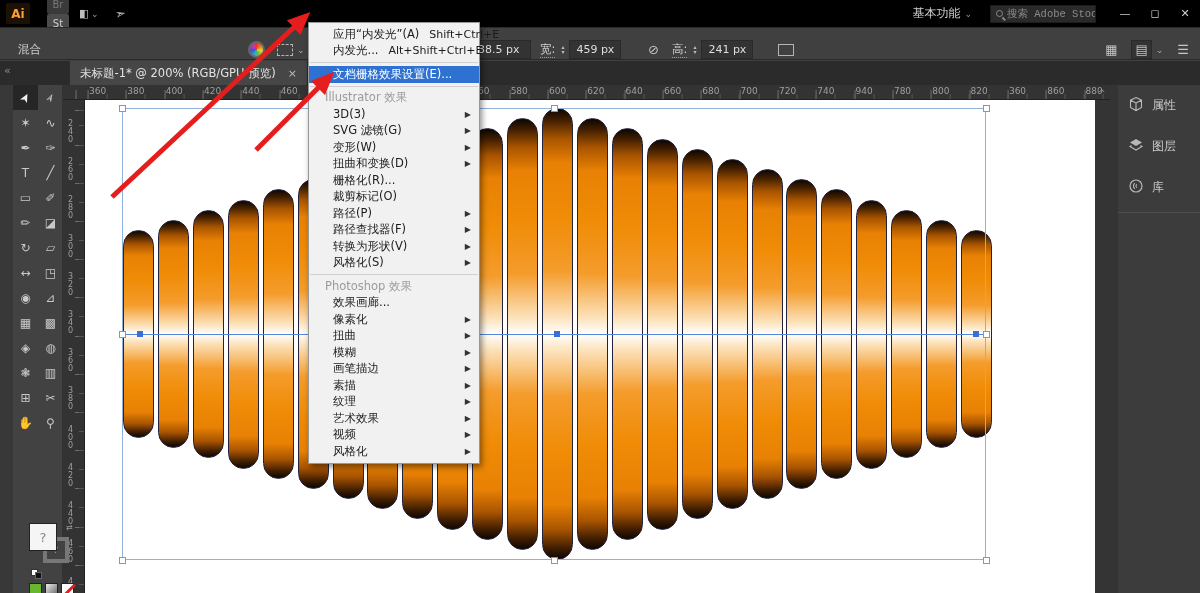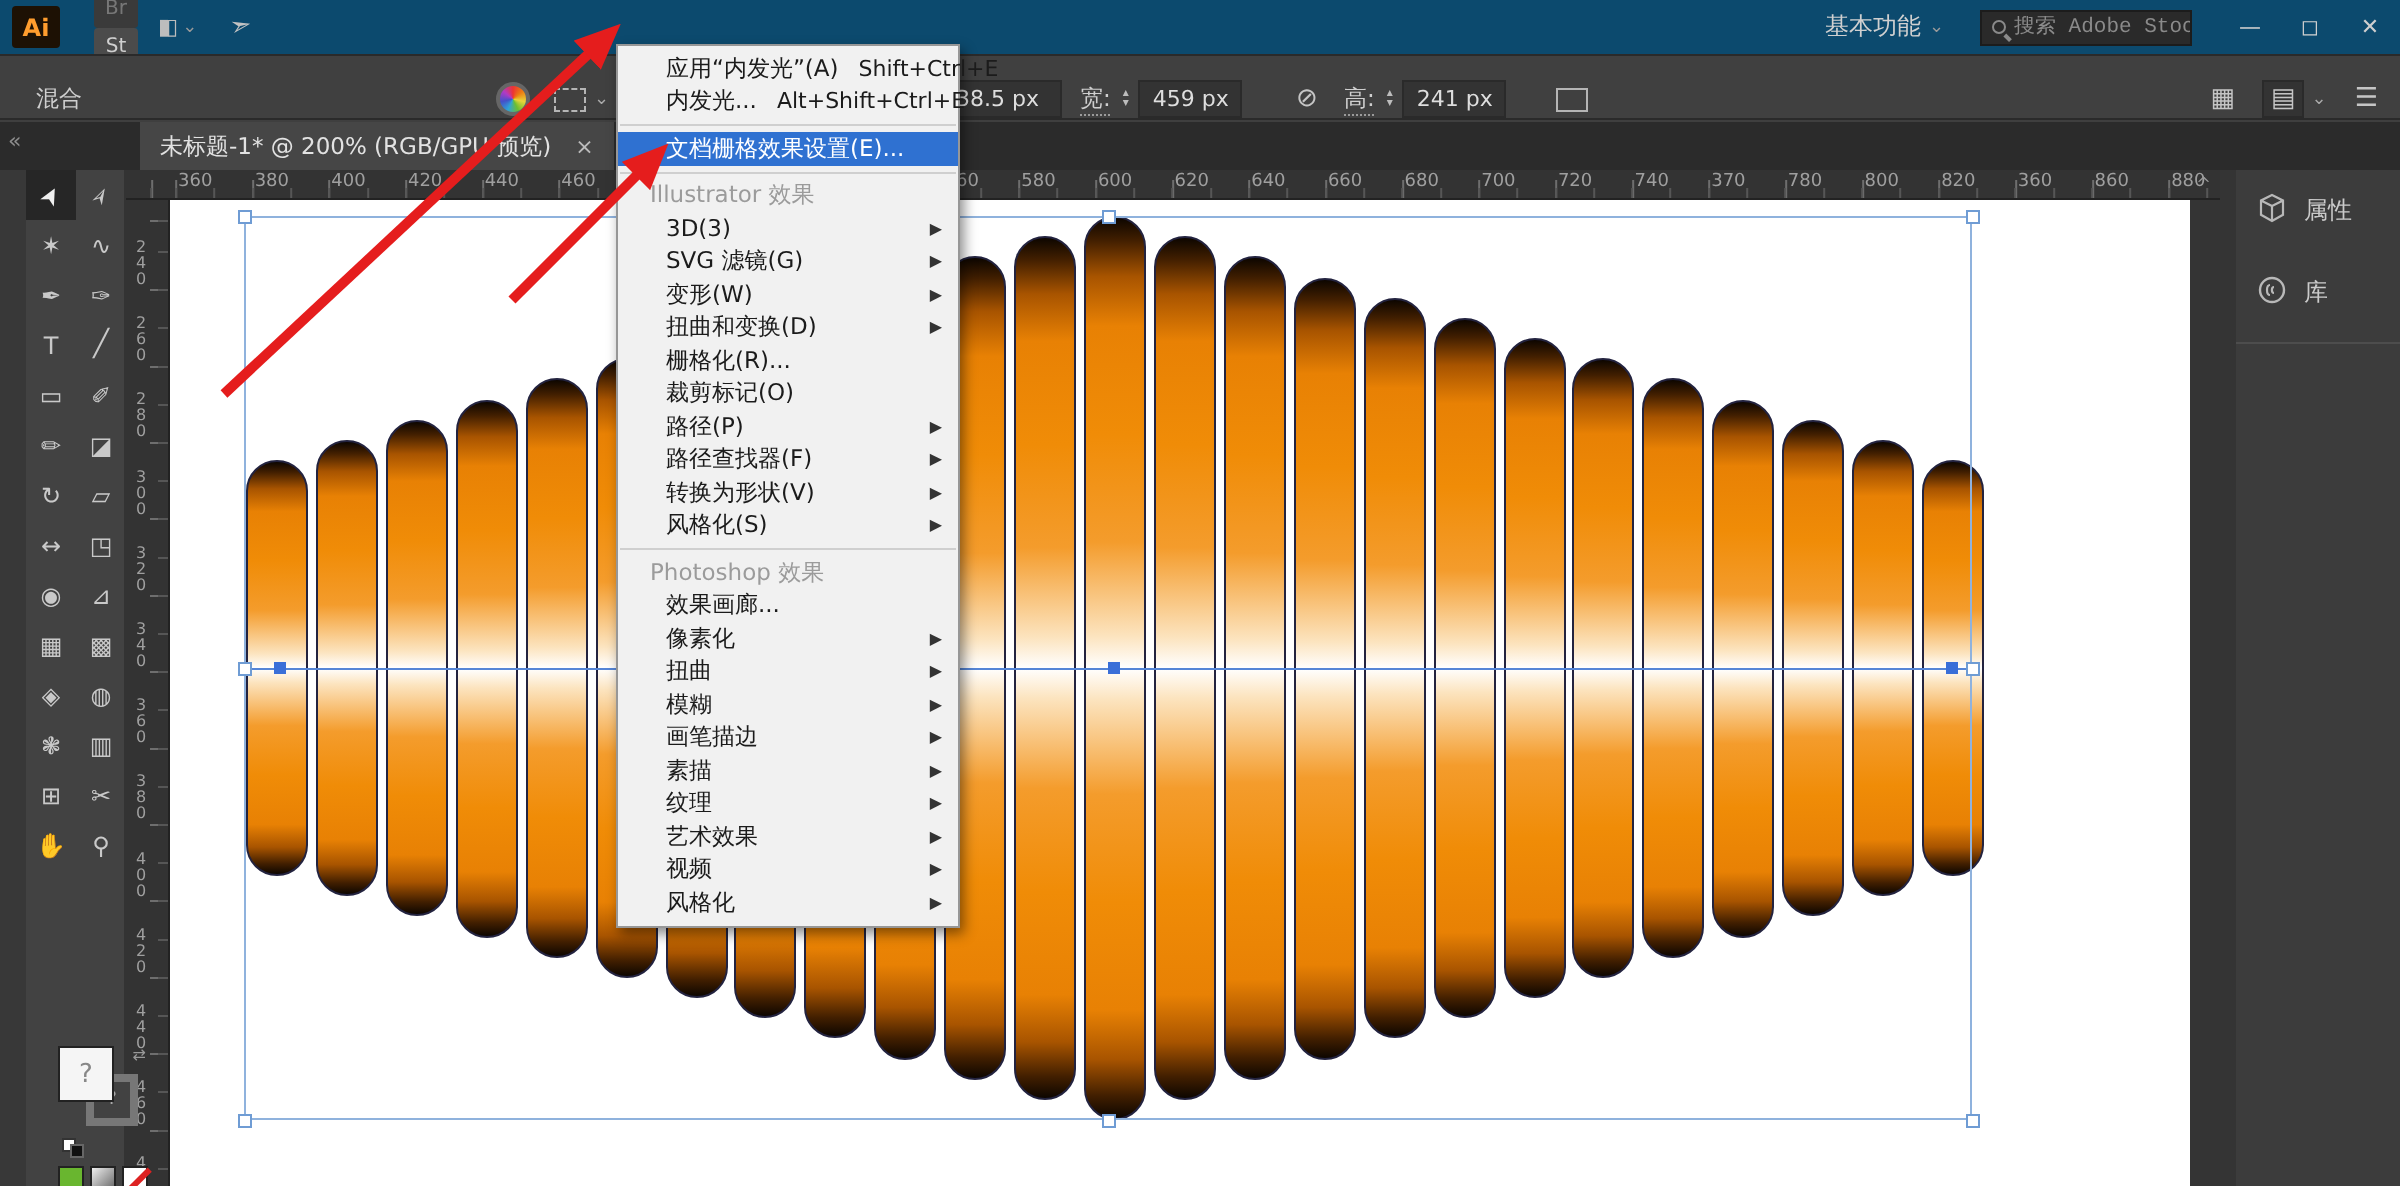--- a/index.html
+++ b/index.html
@@ -4,21 +4,21 @@
 <style>
   * { margin:0; padding:0; box-sizing:border-box; }
   body { background:#222; }
   .screen {
     position:relative; width:1200px; height:593px; overflow:hidden;
     background:#3f3f3f; font-family:"DejaVu Sans","Liberation Sans",sans-serif;
     color:#d6d6d6; font-size:12px;
   }
   
   .menubar { position:absolute; left:0; top:0; width:1200px; height:27px;
-    background:#0c4a6e; display:flex; align-items:center; z-index:10; }
+    background:#000000; display:flex; align-items:center; z-index:10; }
   .ai-logo { width:24px; height:21px; margin:0 9px 0 6px; background:#1d1104;
     color:#ff9d2e; font-weight:bold; font-size:12px; display:flex; align-items:center;
     justify-content:center; border-radius:2px; }
   .menu-items { display:flex; height:27px; }
   .menu-item-top { padding:0 13px; line-height:27px; font-size:12.5px; color:#d8d8d8; cursor:default; }
   .menu-item-top.active { background:#1f1f1f; }
   .mb-app-icon { width:22px; height:19px; margin-left:8px; background:#4b4b4b; color:#cfcfcf;
     font-size:10px; display:flex; align-items:center; justify-content:center; border-radius:2px; }
   .mb-app-icon.dim { background:#3a3a3a; color:#777; }
   .mb-ws-icon { margin-left:10px; color:#bdbdbd; font-size:11px; letter-spacing:-2px; }
@@ -337,21 +337,21 @@
       <div class="hnum" style="left: 409.3px;">560</div>
       <div class="hnum" style="left: 447.63px;">580</div>
       <div class="hnum" style="left: 485.96px;">600</div>
       <div class="hnum" style="left: 524.29px;">620</div>
       <div class="hnum" style="left: 562.62px;">640</div>
       <div class="hnum" style="left: 600.95px;">660</div>
       <div class="hnum" style="left: 639.28px;">680</div>
       <div class="hnum" style="left: 677.61px;">700</div>
       <div class="hnum" style="left: 715.94px;">720</div>
       <div class="hnum" style="left: 754.27px;">740</div>
-      <div class="hnum" style="left: 792.6px;">370</div>
+      <div class="hnum" style="left: 792.6px;">940</div>
       <div class="hnum" style="left: 830.93px;">780</div>
       <div class="hnum" style="left: 869.26px;">800</div>
       <div class="hnum" style="left: 907.59px;">820</div>
       <div class="hnum" style="left: 945.92px;">360</div>
       <div class="hnum" style="left: 984.25px;">860</div>
       <div class="hnum" style="left: 1022.58px;">880</div>
     </div>
   <div class="vruler" id="vruler">
       <div class="vnum" style="top: 20px;">2
 4
@@ -439,20 +439,27 @@
   <div class="dock-collapse">^</div>
   <div class="dock" id="dock">
       <div class="dock-item">
         <span><svg width="16" height="16" viewBox="0 0 16 16">
             <path d="M8 1.5 13.5 4.2v7.2L8 14.5 2.5 11.4V4.2z M2.5 4.2 8 7l5.5-2.8 M8 7v7.5" fill="none" stroke="#b8b8b8" stroke-width="1.1"></path>
           </svg></span>
         <span>属性</span>
       </div>
       <div class="dock-item">
         <span><svg width="16" height="16" viewBox="0 0 16 16">
+            <path d="M8 2 14 5.5 8 9 2 5.5z" fill="#b8b8b8"></path>
+            <path d="M3.5 8.5 2 9.5l6 3.5 6-3.5-1.5-1" fill="none" stroke="#b8b8b8" stroke-width="1.1"></path>
+          </svg></span>
+        <span>图层</span>
+      </div>
+      <div class="dock-item">
+        <span><svg width="16" height="16" viewBox="0 0 16 16">
             <circle cx="8" cy="8" r="6" fill="none" stroke="#b8b8b8" stroke-width="1.2"></circle>
             <path d="M7 5.5c-2 0-2 5 0 5 M9 6.5c-1.4 0-1.4 3 0 3" fill="none" stroke="#b8b8b8" stroke-width="1.1"></path>
           </svg></span>
         <span>库</span>
       </div>
       <div class="dock-div"></div>
     </div>
 
   <div class="effect-menu" id="effectmenu">
       <div class="emi">

